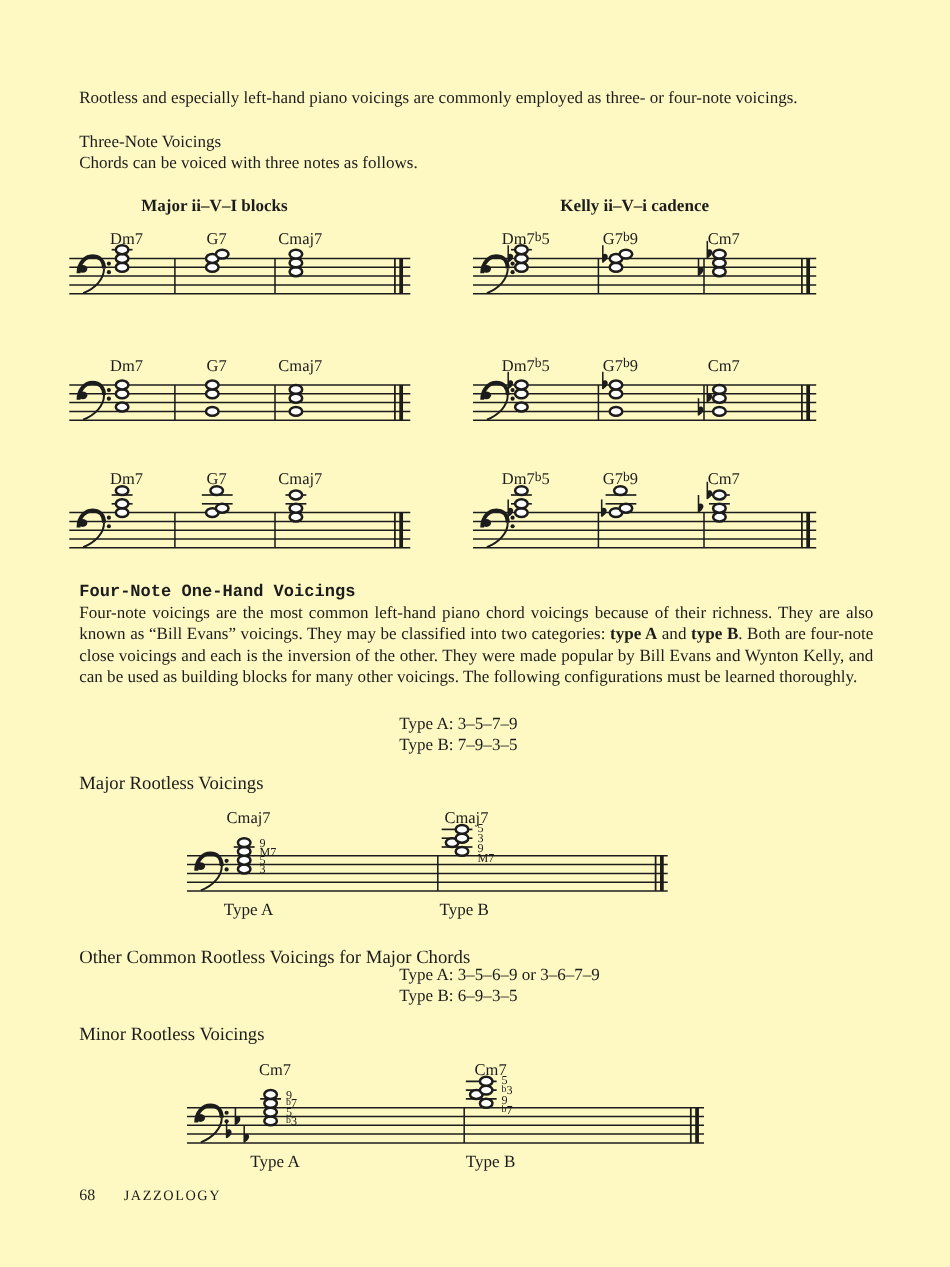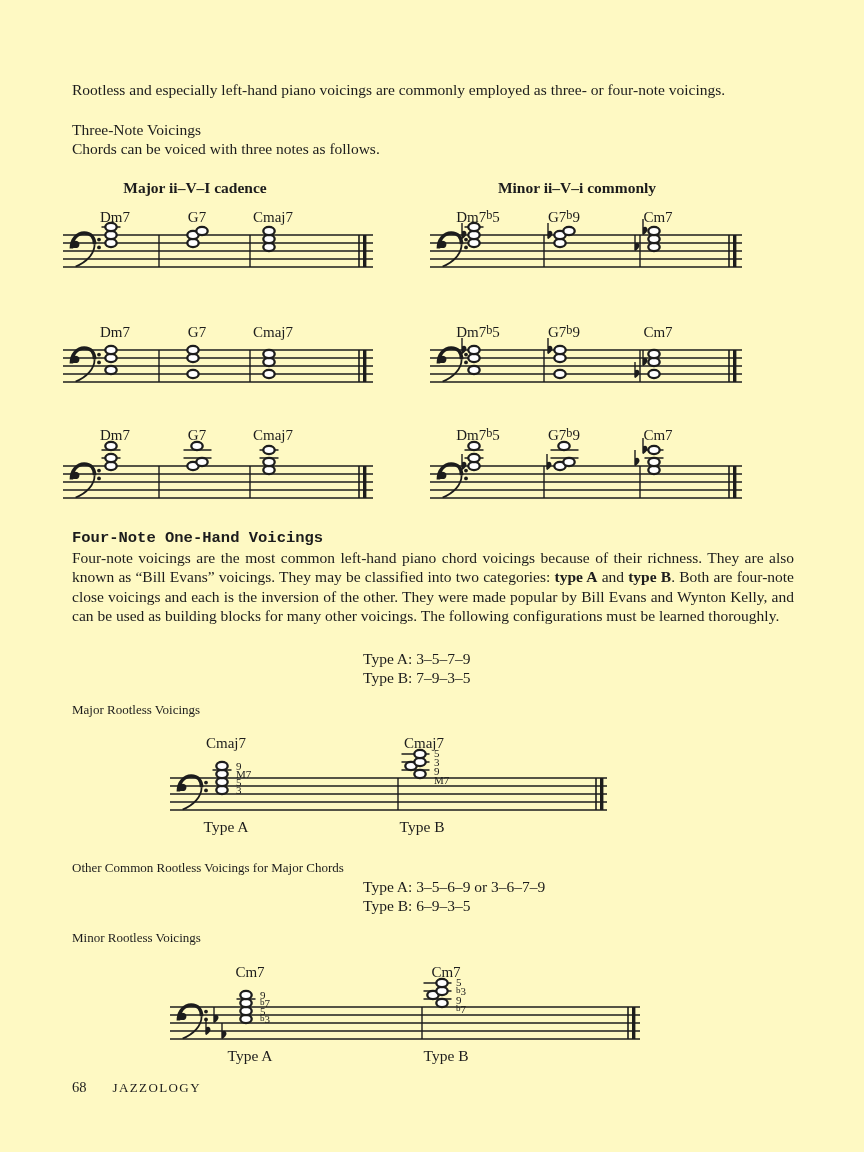--- a/index.html
+++ b/index.html
@@ -11,41 +11,41 @@
   .s1h{left:72px;top:121px;font-size:15.5px;font-weight:normal;}
   .s1sub{left:72px;top:140px;font-size:15.5px;}
   .colhead{top:179px;width:262px;text-align:center;font-weight:bold;font-size:15.5px;}
   .colhead.left{left:64px;}
   .colhead.right{left:446px;}
   .s2h{left:72px;top:529px;font-size:15.5px;font-weight:bold;font-family:Liberation Mono, monospace;}
   .para{left:72px;top:548px;width:722px;text-align:justify;font-size:15.5px;line-height:19.4px;}
   .typelines{font-size:15.5px;line-height:18.6px;}
   .t1{left:363px;top:650px;}
   .t2{left:363px;top:878px;}
-  .plainlabel{font-size:13px;}
+  .plainlabel{font-size:17px;}
   .mrv{left:72px;top:702px;}
   .other{left:72px;top:860px;}
   .minrv{left:72px;top:930px;}
   .footer{left:72px;top:1079px;font-size:14.5px;}
   .footer .book{margin-left:26px;font-size:13px;letter-spacing:1.4px;}
   #staves{position:absolute;left:0;top:0;width:768px;height:1152px;}
   #staves svg{position:absolute;overflow:visible;}
   svg text{font-family:"Liberation Serif",serif;fill:#1c1c1c;}
 </style>
 </head>
 <body>
 
 <div class="page">
   <p class="abs intro">Rootless and especially left-hand piano voicings are commonly employed as three- or four-note voicings.</p>
 
   <h3 class="abs s1h">Three-Note Voicings</h3>
   <p class="abs s1sub">Chords can be voiced with three notes as follows.</p>
 
-  <div class="abs colhead left">Major ii–V–I cadence</div>
-  <div class="abs colhead right">Minor ii–V–i commonly</div>
+  <div class="abs colhead left">Major ii–V–I blocks</div>
+  <div class="abs colhead right">Kelly ii–V–i cadence</div>
 
   <h3 class="abs s2h">Four-Note One-Hand Voicings</h3>
   <p class="abs para"><span>Four-note voicings are the most common left-hand piano chord voicings because of their richness. They are also known as “Bill Evans” voicings. They may be classified into two categories: </span><b>type A</b><span> and </span><b>type B</b><span>. Both are four-note close voicings and each is the inversion of the other. They were made popular by Bill Evans and Wynton Kelly, and can be used as building blocks for many other voicings. The following configurations must be learned thoroughly.</span></p>
 
   <div class="abs typelines t1">
     <div>Type A: 3–5–7–9</div>
     <div>Type B: 7–9–3–5</div>
   </div>
 
   <div class="abs plainlabel mrv">Major Rootless Voicings</div>

